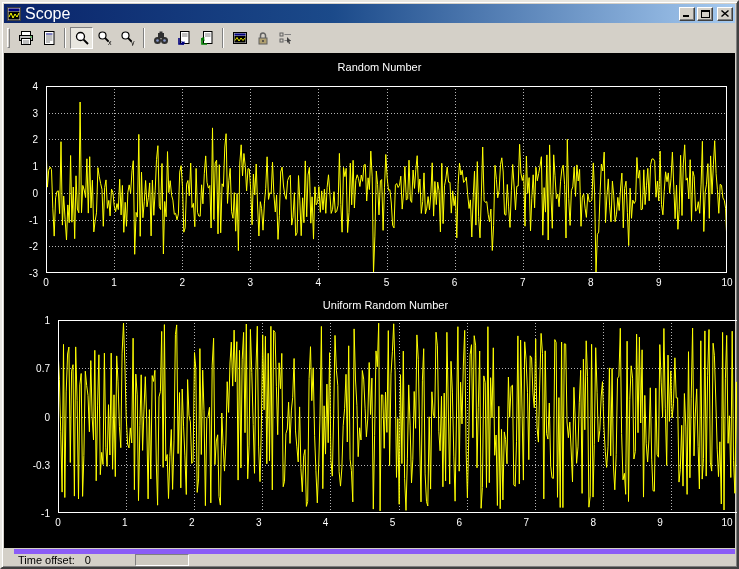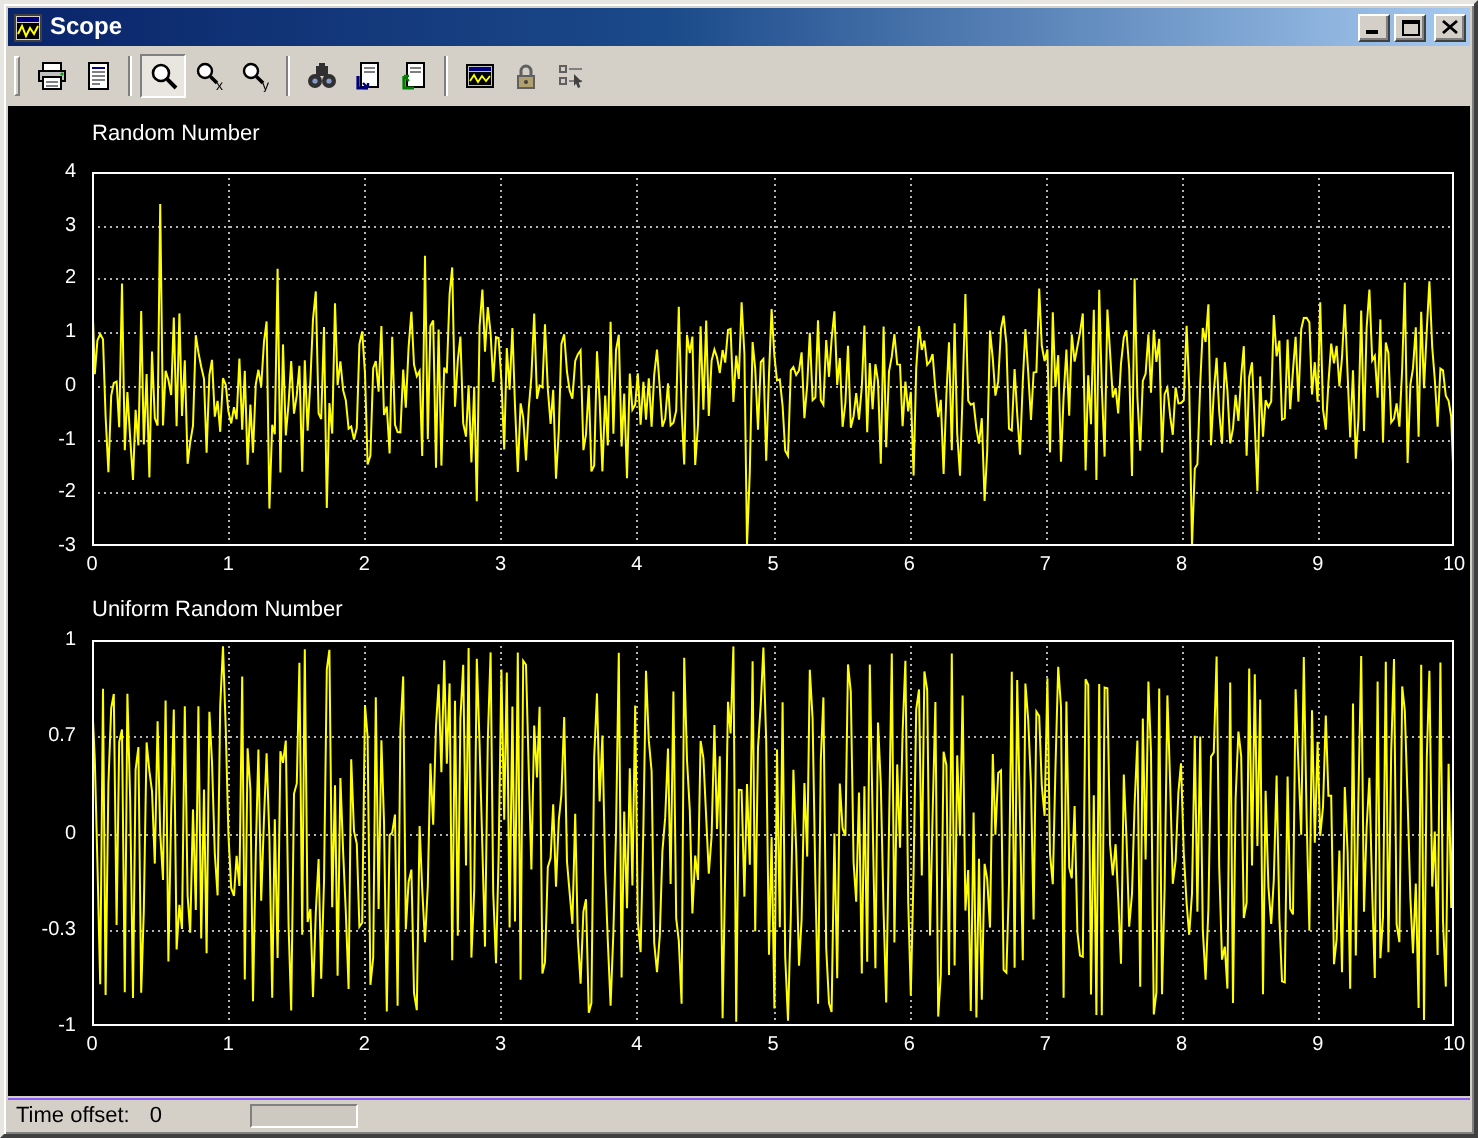--- a/index.html
+++ b/index.html
@@ -10,21 +10,21 @@
     box-shadow:inset 1px 1px 0 #ffffff, inset -1px -1px 0 #808080;
     font-family:"Liberation Sans","DejaVu Sans",sans-serif;
     overflow:hidden;
   }
   .titlebar{
     position:absolute;left:2px;top:2px;right:2px;height:19px;
     background:linear-gradient(90deg,#0a246a 0%,#1b4a8a 45%,#a6caf0 100%);
     display:flex;align-items:center;padding:0 2px;
   }
   .titlebar-icon{width:14px;height:14px;margin:0 4px 0 1px;flex:0 0 auto;}
-  .titlebar-text{color:#ffffff;font-weight:bold;font-size:12px;flex:1 1 auto;line-height:19px;}
+  .titlebar-text{color:#ffffff;font-weight:normal;font-size:16px;flex:1 1 auto;line-height:19px;}
   .tb-buttons{display:flex;align-items:center;}
   .tb-btn{
     width:16px;height:14px;margin-left:2px;padding:0;
     background:#d4d0c8;border:1px solid;border-color:#ffffff #404040 #404040 #ffffff;
     box-shadow:inset -1px -1px 0 #808080;
     display:flex;align-items:center;justify-content:center;cursor:default;
   }
   .toolbar{
     position:absolute;left:2px;top:22px;right:2px;height:28px;
     display:flex;align-items:center;padding:2px 2px;
@@ -34,40 +34,40 @@
     width:23px;height:22px;display:flex;align-items:center;justify-content:center;
     background:transparent;border:1px solid transparent;padding:0;
   }
   .tool-btn.pressed{border-color:#808080 #ffffff #ffffff #808080;background:#e8e6df;}
   .tool-sep{width:0;height:20px;border-left:1px solid #808080;border-right:1px solid #ffffff;margin:0 4px;}
   .canvas{
     position:absolute;left:2px;right:2px;top:51px;bottom:19px;background:#000000;
   }
   .axes{position:absolute;left:0;right:0;}
   .axes-top{top:6px;height:237px;}
-  .axes-bottom{top:246px;height:234px;}
+  .axes-bottom{top:246px;height:234px;margin-left:12px;}
   .axes-title{
-    position:absolute;left:42px;right:8px;top:2px;height:14px;
-    text-align:left;color:#ffffff;font-size:11px;
+    position:absolute;left:28px;right:8px;top:2px;height:14px;
+    text-align:center;color:#ffffff;font-size:11px;
   }
   .axes-bottom .axes-title{top:0;}
   .plot-box{position:absolute;left:42px;right:8px;background:#000;}
   .axes-top .plot-box{top:27px;bottom:23px;}
   .axes-bottom .plot-box{top:21px;bottom:20px;}
   .x-labels{position:absolute;left:42px;right:8px;height:14px;}
   .axes-top .x-labels{bottom:5px;}
   .axes-bottom .x-labels{bottom:2px;}
   .x-labels span{position:absolute;top:0;transform:translateX(-50%);color:#ffffff;font-size:10px;}
   .y-labels{position:absolute;left:0;width:38px;}
   .axes-top .y-labels{top:27px;bottom:23px;}
   .axes-bottom .y-labels{top:21px;bottom:20px;}
   .y-labels span{position:absolute;right:4px;transform:translateY(-50%);color:#ffffff;font-size:10px;}
   .statusbar{
-    position:absolute;left:2px;right:2px;bottom:2px;height:16px;
-    border-top:1px solid #8b5cf6;box-shadow:0 -1px 0 #d4d0c8;
+    position:absolute;left:12px;right:2px;bottom:2px;height:16px;
+    border-top:5px solid #8b5cf6;box-shadow:0 -1px 0 #d4d0c8;
     display:flex;align-items:center;font-size:11px;color:#000;padding:0 4px;
   }
   .status-value{margin-left:10px;}
   .offset-box{
     width:54px;height:12px;margin-left:44px;background:#cdc9c0;
     border:1px solid;border-color:#808080 #ffffff #ffffff #808080;
   }
 </style>
 </head>
 <body>

